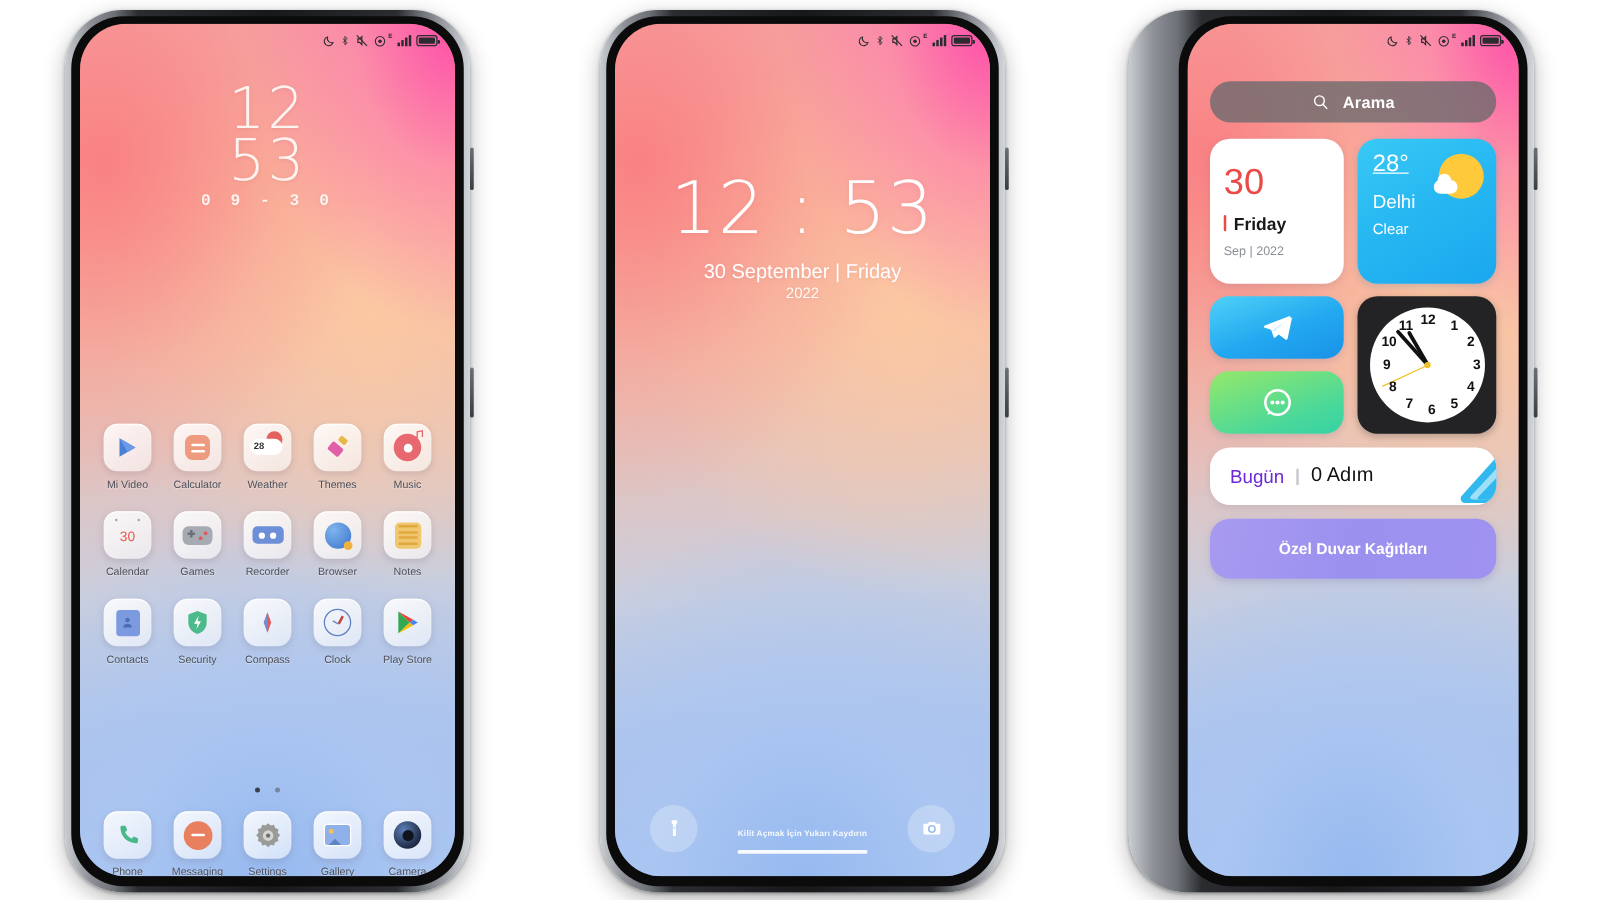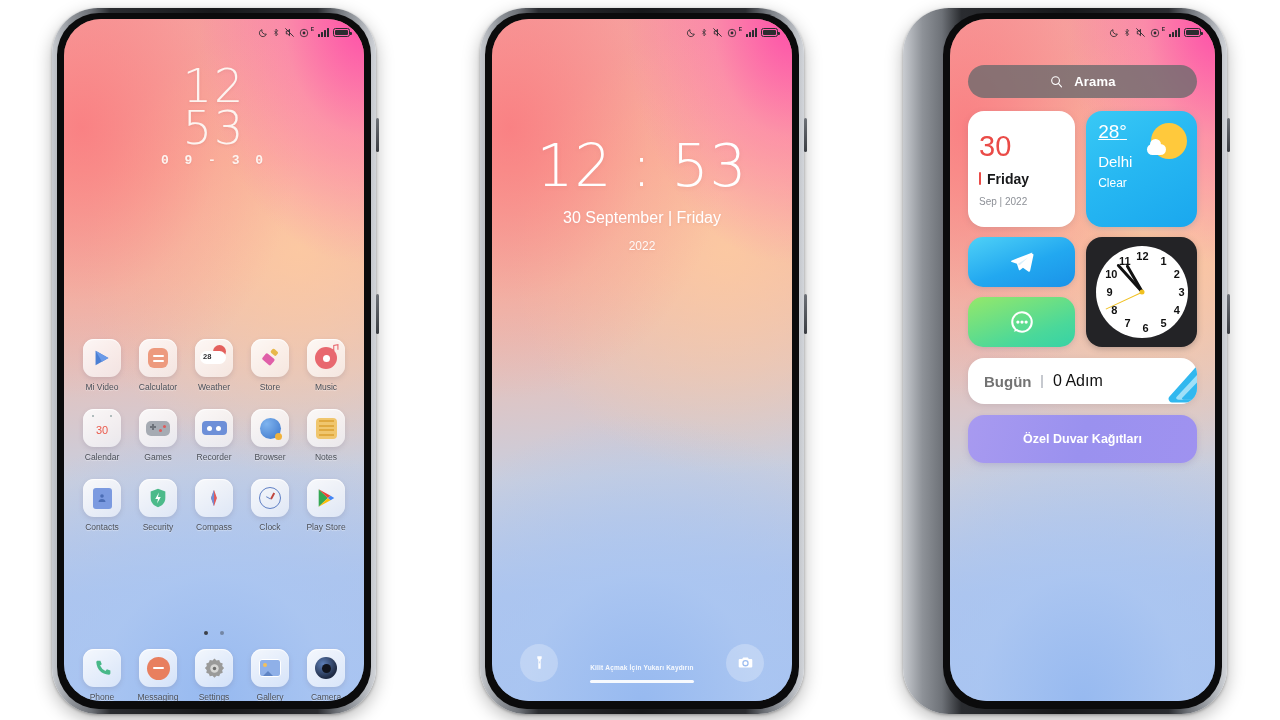--- a/index.html
+++ b/index.html
@@ -108,21 +108,21 @@
 
   
   .lock-clock { position:absolute; top:118px; left:0; right:0; text-align:center; z-index:20; }
   .lock-clock .t {
     font-family:"DejaVu Sans", sans-serif;
     font-size:58px; font-weight:300; color:#ffffff; letter-spacing:1px; line-height:1;
     text-shadow:0 1px 4px rgba(200,120,120,.22);
   }
   .lock-clock .d1 { margin-top:14px; font-size:16px; color:#ffffff; font-weight:400;
                     text-shadow:0 1px 3px rgba(200,120,120,.2); }
-  .lock-clock .d2 { margin-top:12px; font-size:12px; color:rgba(255,255,255,.92);
+  .lock-clock .d2 { margin-top:0; font-size:12px; color:rgba(255,255,255,.92);
                     text-shadow:0 1px 3px rgba(200,120,120,.2); }
 
   .lock-bottom { position:absolute; left:0; right:0; bottom:18px; z-index:20; }
   .lb-row { display:flex; justify-content:space-between; padding:0 28px; }
   .lb-btn {
     width:38px; height:38px; border-radius:50%;
     background:rgba(255,255,255,.26);
     display:flex; align-items:center; justify-content:center;
   }
   .lb-hint { text-align:center; font-size:6.5px; color:#ffffff; margin-top:-18px;
@@ -187,21 +187,21 @@
   .clock-face { width:92px; height:92px; border-radius:50%; background:#fff; position:relative; }
   .cnum { position:absolute; font-size:11px; font-weight:700; color:#111;
           width:14px; text-align:right; line-height:1; }
 
   .steps-w {
     margin-top:11px; height:46px; border-radius:16px; background:#fff;
     display:flex; align-items:center; padding:0 16px; gap:10px;
     position:relative; overflow:hidden;
     box-shadow:0 2px 6px rgba(120,110,130,.18);
   }
-  .steps-w .bugun { font-size:15px; font-weight:700; color:#737373; }
+  .steps-w .bugun { font-size:15px; font-weight:400; color:#6d28d9; }
   .steps-w .sep { width:1.5px; height:13px; background:#c6c9cf; }
   .steps-w .adim { font-size:16px; color:#111; }
   .shoe { position:absolute; right:-4px; top:0; height:46px; width:56px; }
 
   .wall-w {
     margin-top:11px; height:48px; border-radius:16px;
     background:linear-gradient(105deg,#a89af0 0%, #9a91ef 50%, #9f92f0 100%);
     display:flex; align-items:center; justify-content:center;
     color:#fff; font-size:12.5px; font-weight:600;
     box-shadow:0 2px 6px rgba(120,110,170,.25);
@@ -282,21 +282,21 @@
               </div>
               <div class="applabel">Weather</div>
             </div>
             <div class="app">
               <div class="icon">
                 <svg width="24" height="24" viewBox="0 0 24 24">
                     <rect x="13" y="3.5" width="7" height="5" rx="1.5" transform="rotate(40 16 6)" fill="#e8b84b"></rect>
                     <rect x="5" y="9" width="11" height="8" rx="1.5" transform="rotate(40 10 13)" fill="#e05fa8"></rect>
                   </svg>
               </div>
-              <div class="applabel">Store</div>
+              <div class="applabel">Themes</div>
             </div>
             <div class="app">
               <div class="icon">
                 <div style="width:22px;height:22px;border-radius:50%;background:#e8686f;display:flex;align-items:center;justify-content:center">
                   <div style="width:7px;height:7px;border-radius:50%;background:#fff"></div>
                 </div>
                 <svg style="position:absolute;right:5px;top:4px" width="10" height="10" viewBox="0 0 24 24">
                     <path d="M9 18V6l10-2v12" fill="none" stroke="#e8686f" stroke-width="2.6"></path>
                     <circle cx="7" cy="18" r="3" fill="#e8686f"></circle>
                   </svg>

